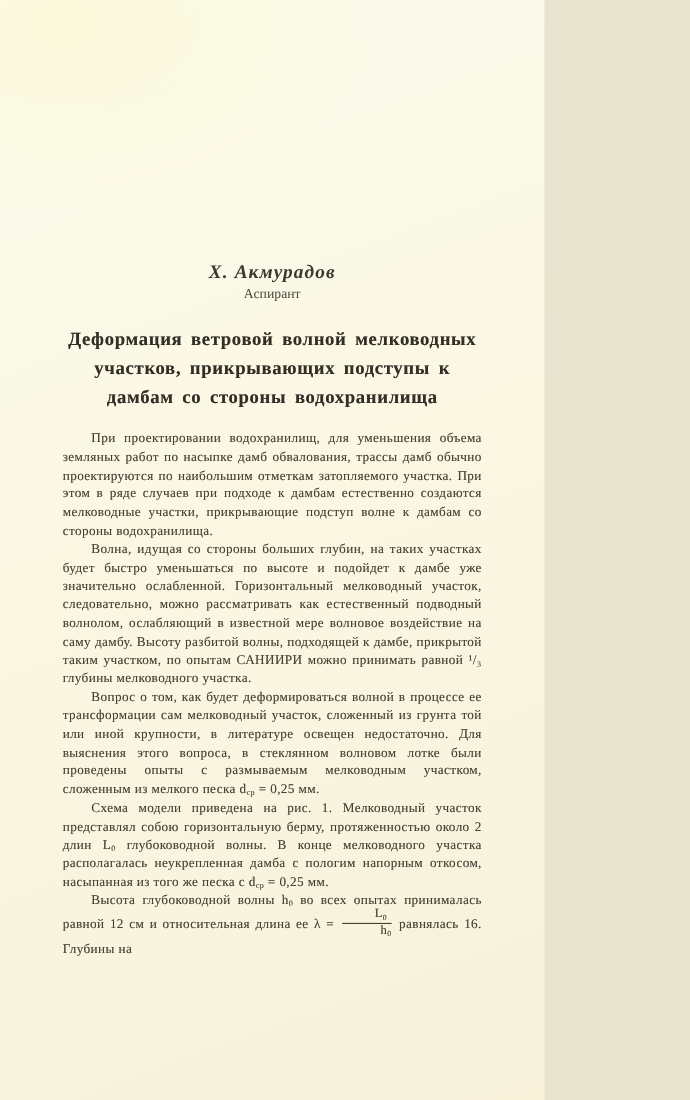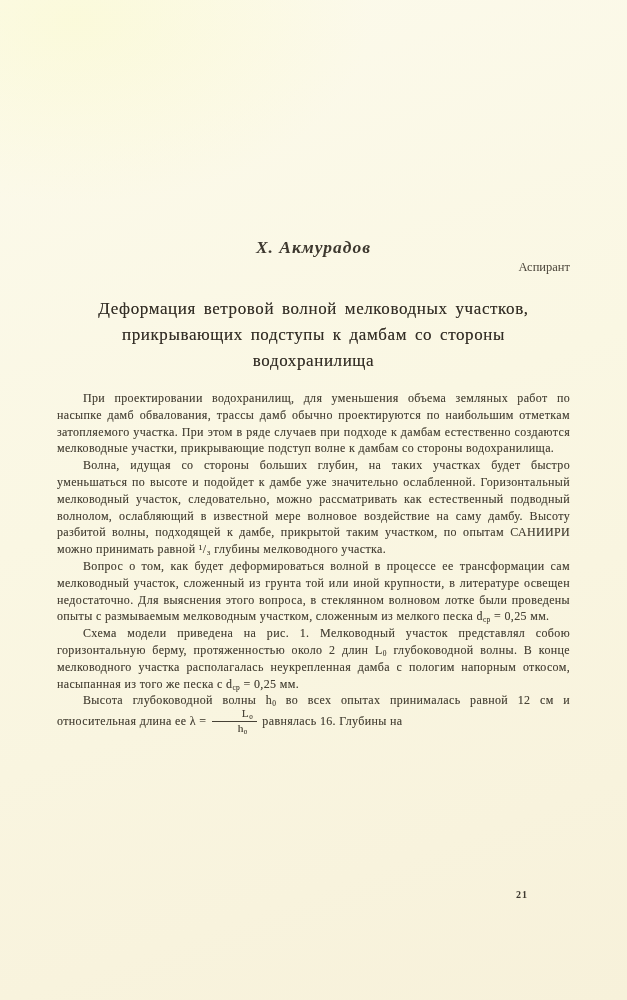--- a/index.html
+++ b/index.html
@@ -3,53 +3,53 @@
 <meta charset="utf-8">
 <style>
   html, body { margin: 0; padding: 0; }
   body {
     width: 627px; height: 1000px;
     background: #e9e4d0;
     font-family: "Liberation Serif", "DejaVu Serif", serif;
   }
   .page {
     position: relative;
-    width: 627px; height: 1000px;
+    width: 495px; height: 1000px;
     overflow: hidden;
     background:
       radial-gradient(ellipse 420px 260px at 12% 2%, rgba(250,250,205,0.55), rgba(250,250,205,0) 70%),
       linear-gradient(160deg, #fcfaec 0%, #faf7e3 45%, #f7f1da 100%);
     color: #474136;
   }
   .content {
     position: absolute;
     left: 57px; right: 57px; top: 237px;
   }
   .author {
     text-align: center;
     font-style: italic;
     font-weight: bold;
     font-size: 17.5px;
     line-height: 20px;
     letter-spacing: 1px;
     color: #3d382f;
   }
   .author-role {
-    text-align: right;
+    text-align: center;
     font-size: 12.5px;
     line-height: 15px;
     margin-top: 3px;
     color: #4c463b;
   }
   .title {
     margin: 21px auto 0 auto;
     max-width: 505px;
     text-align: center;
     font-size: 17px;
-    font-weight: normal;
+    font-weight: bold;
     line-height: 26px;
     letter-spacing: 0.6px;
     word-spacing: 3px;
     color: #332e26;
     text-shadow: 0 0 0.5px rgba(51,46,38,0.55);
   }
   .body-text {
     margin-top: 16px;
   }
   .body-text p {
@@ -64,21 +64,21 @@
   }
   sub {
     font-size: 0.62em;
     vertical-align: -0.28em;
     line-height: 0;
     margin-top: 36px;
   }
   .frac {
     display: inline-block;
     vertical-align: middle;
-    text-align: left;
+    text-align: right;
     line-height: 1.05;
     font-size: 0.95em;
     margin: 0 2px;
     position: relative;
     top: -1px;
   }
   .frac .num {
     display: block;
     border-bottom: 1.2px solid #464135;
     padding: 0 4px 1px 4px;

